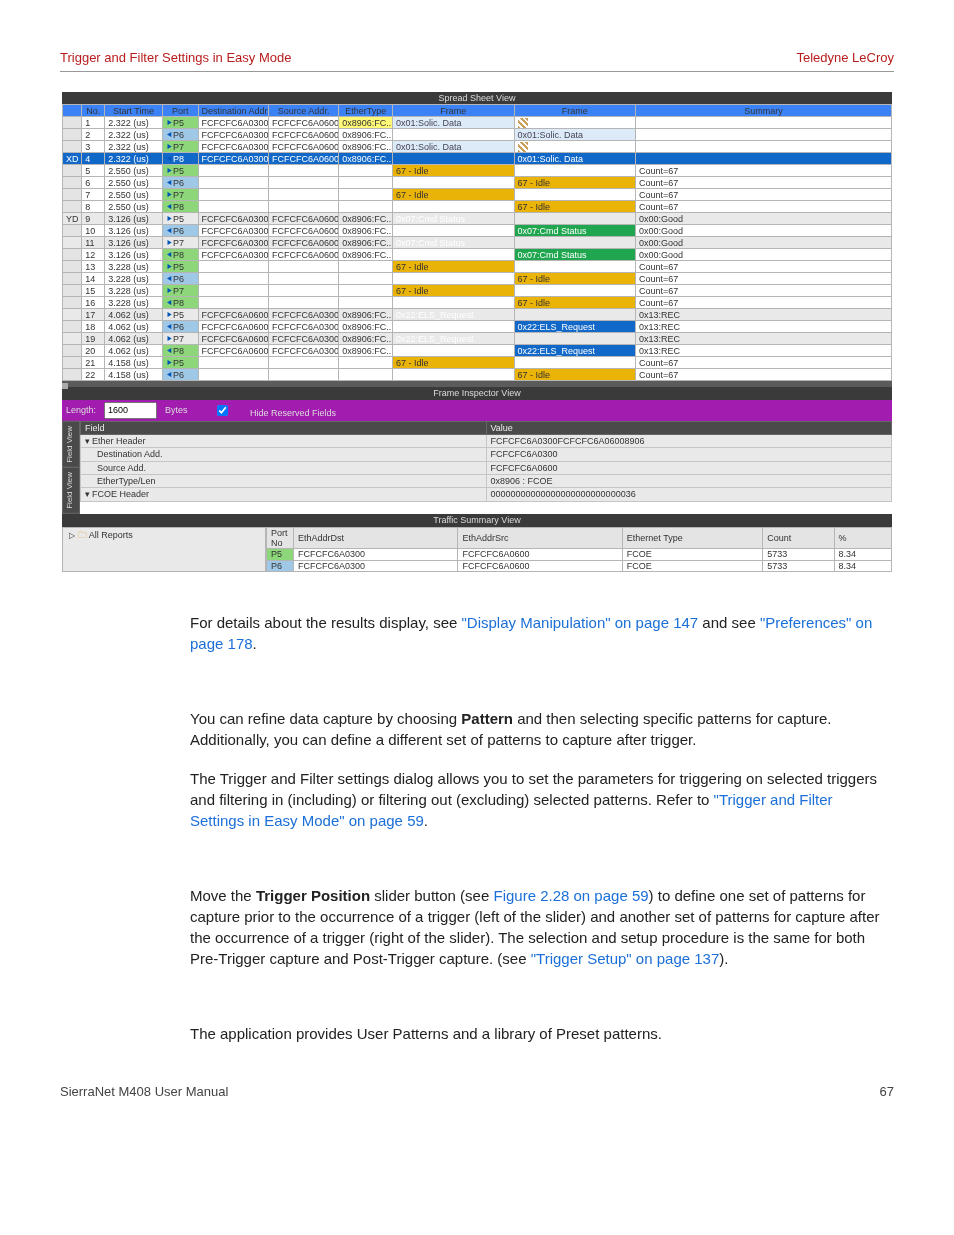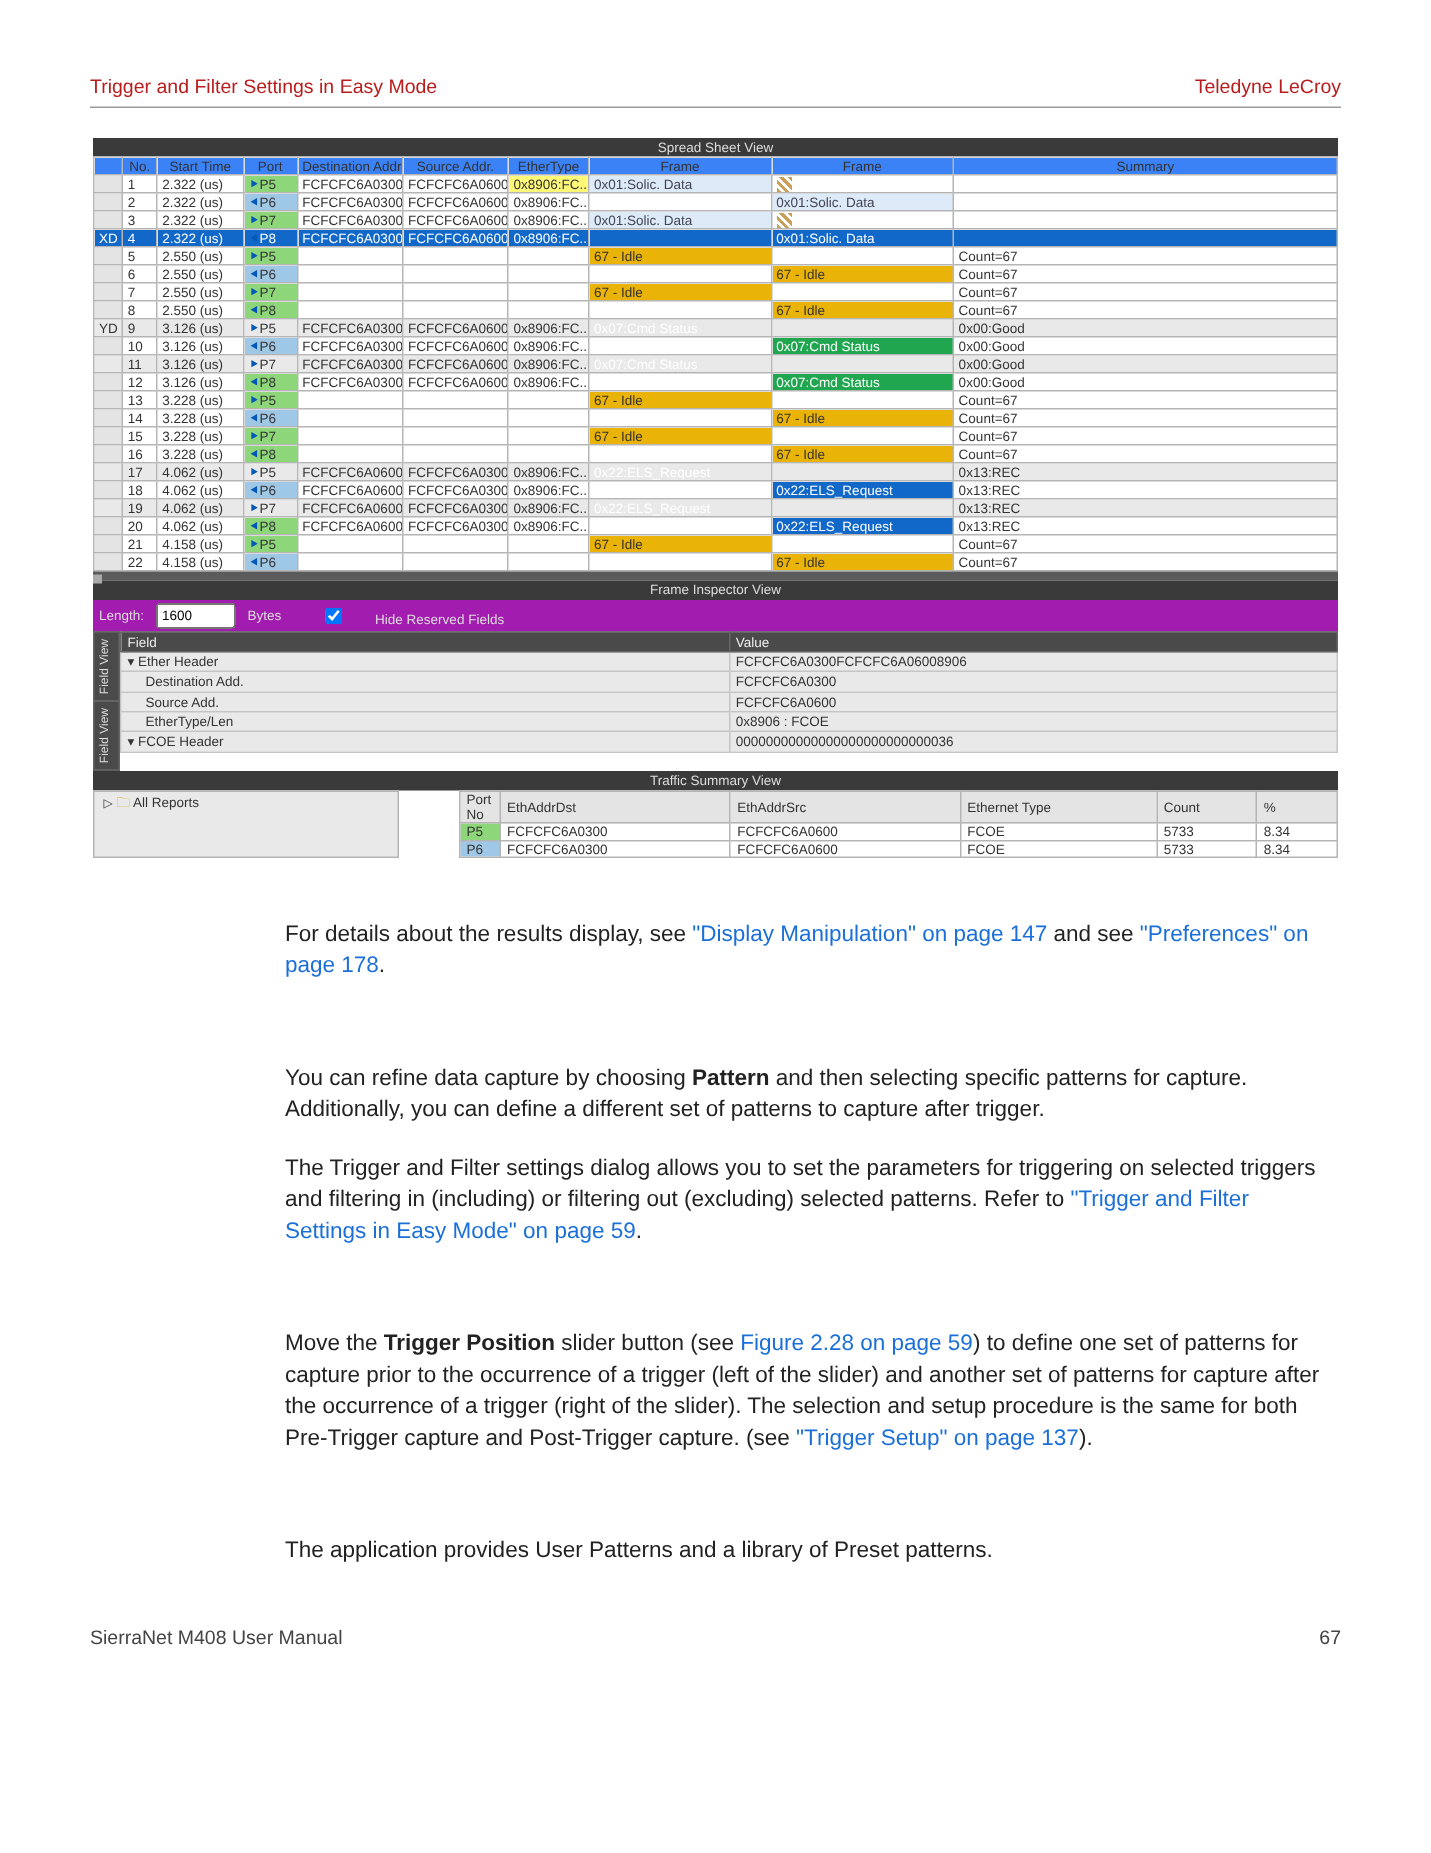--- a/index.html
+++ b/index.html
@@ -91,21 +91,21 @@
 
   .tsv-toolbar { background:#2f2f2f; color:#ddd; padding:2px 4px; display:flex; align-items:center; gap:6px; }
   .tsv-toolbar .ico { width:14px; height:14px; background:#ccc; display:inline-block; border-radius:2px;}
   .tsv-toolbar .ico.play { background:#4caf50;}
   .tsv-toolbar .ico.stop { background:#d9534f;}
   .tsv-toolbar .ico.print{ background:#ddd;}
   .tsv-toolbar .ico.blue1{ background:#3fa0ff;}
   .tsv-toolbar .ico.blue2{ background:#7bbaf0;}
   .tsv-toolbar .gobtn { color:#66ff66; font-size:9px; border:1px solid #555; padding:0 4px;}
   .tsv-toolbar input { width:60px; font-size:9px; height:11px;}
-  .tsv-layout { display:flex; font-size:9px;gap:40px; }
+  .tsv-layout { display:flex; font-size:9px; }
   .tsv-tree { width:190px; background:#e9e9e9; padding:2px 6px; border:1px solid #b5b5b5;}
   .tsv-table { flex:1; border-collapse:collapse; }
   .tsv-table th, .tsv-table td { border:1px solid #b5b5b5; padding:0 4px; text-align:left; font-weight:normal;}
   .tsv-table th { background:#e4e4e4;}
   .tsv-port-p5 { background:#8dd67a; width:18px; }
   .tsv-port-p6 { background:#9fc8e6; width:18px; }
 
   .body-text {
     font-family: "Myriad Pro", "Segoe UI", Arial, sans-serif;
     font-size: 15px;

